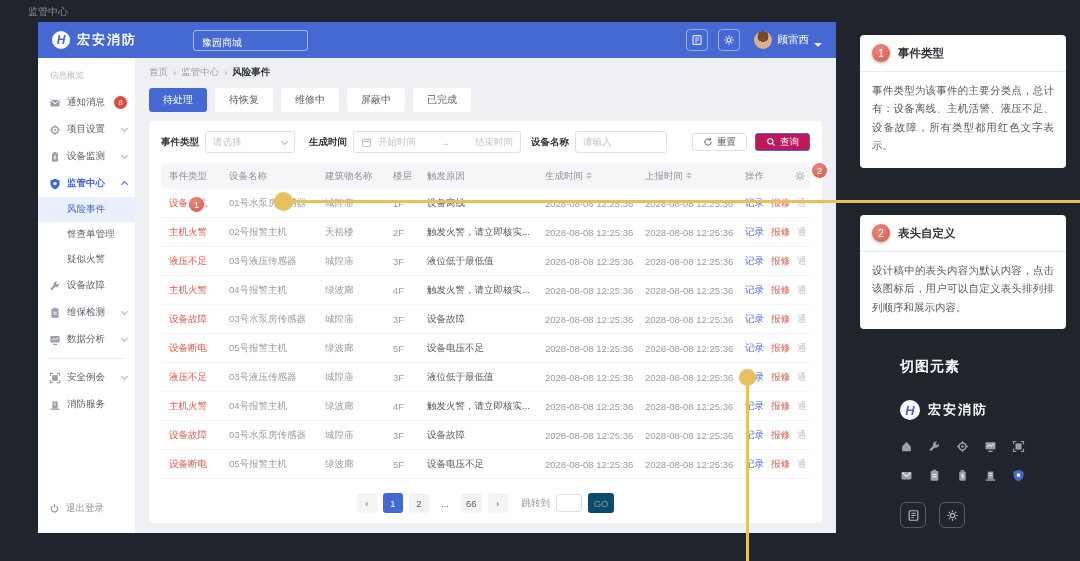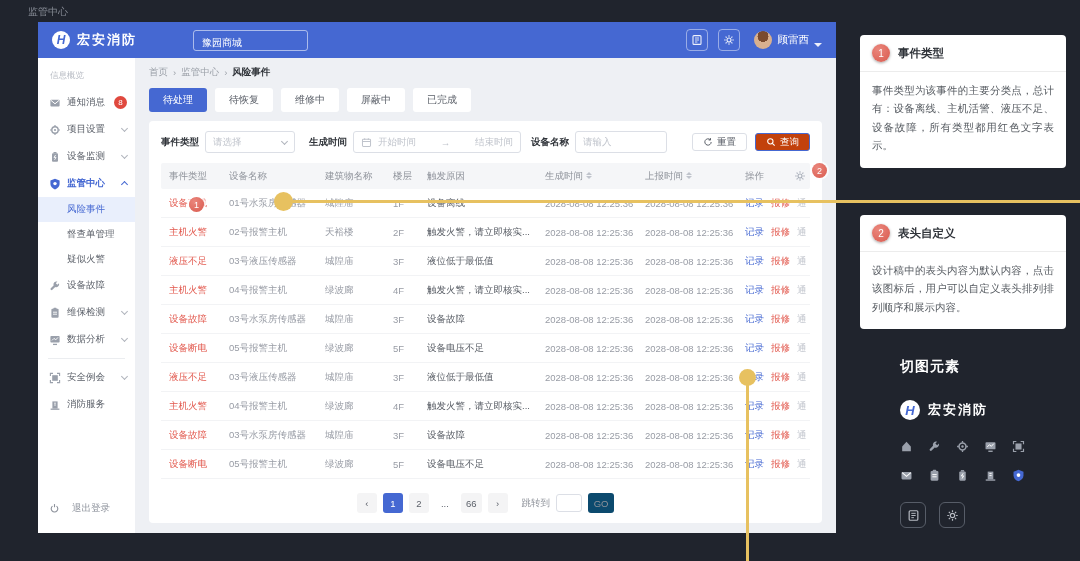--- a/index.html
+++ b/index.html
@@ -33,21 +33,21 @@
   .s-item.active { color:#4568d2; font-weight:bold; }
   .s-item .ic { width:12px; height:12px; color:#9aa0ab; flex:0 0 12px; }
   .s-item.active .ic { color:#4568d2; }
   .badge-red { min-width:13px; height:13px; border-radius:7px; background:#e0493e; color:#fff; font-size:8px; display:flex; align-items:center; justify-content:center; padding:0 3px; }
   .chev { width:5px; height:5px; border-right:1px solid #b0b4bc; border-bottom:1px solid #b0b4bc; }
   .chev.down { transform:rotate(45deg); margin-top:-2px; }
   .chev.up { transform:rotate(-135deg); margin-top:2px; border-color:#4568d2; }
   .sub-item { padding:6px 6px 6px 29px; font-size:9.5px; color:#5a5f68; cursor:pointer; }
   .sub-item.active { background:#e9effc; color:#4568d2; }
   .s-divider { height:1px; background:#ebedf0; margin:5px 10px; }
-  .logout { margin-top:auto; margin-bottom:10px; display:flex; align-items:center; gap:12px; padding:8px 11px; color:#8a8f99; font-size:9.5px; cursor:pointer; }
+  .logout { margin-top:auto; margin-bottom:10px; display:flex; align-items:center; gap:6px; padding:8px 11px; color:#8a8f99; font-size:9.5px; cursor:pointer; }
   .logout .ic { width:11px; height:11px; }
 
   
   .content { flex:1; background:#eef0f4; padding:8px 14px 10px; display:flex; flex-direction:column; min-width:0; }
   .breadcrumb { font-size:9.5px; color:#9ba0a8; display:flex; gap:5px; align-items:center; }
   .breadcrumb .last { color:#2f3339; font-weight:bold; }
   .tabs { display:flex; gap:8px; margin:9px 0; }
   .tab { background:#fff; border-radius:3px; padding:5px 14px; font-size:10px; color:#5a5f68; cursor:pointer; }
   .tab.active { background:#4568d2; color:#fff; }
 
@@ -55,21 +55,21 @@
   .filters { display:flex; align-items:center; font-size:9.5px; margin-bottom:10px; }
   .f-label { font-weight:bold; color:#2f3339; margin-right:6px; white-space:nowrap; }
   .f-ctrl { height:22px; border:1px solid #dcdfe6; border-radius:3px; display:flex; align-items:center; padding:0 7px; color:#c0c4cc; background:#fff; }
   .f-select { width:90px; justify-content:space-between; }
   .f-date { width:168px; gap:6px; margin-right:10px; }
   .f-date .ic { width:11px; height:11px; color:#c0c4cc; }
   .f-input { width:92px; } .gap14 { width:14px; }
   .btn { height:18px; border-radius:3px; display:flex; align-items:center; gap:4px; padding:0 10px; font-size:9.5px; cursor:pointer; }
   .btn .ic { width:10px; height:10px; }
   .btn-reset { border:1px solid #dcdfe6; color:#5a5f68; background:#fff; margin-right:8px; }
-  .btn-primary { background:#c2410c; color:#fff; border:1px solid #4568d2; }
+  .btn-primary { background:#be185d; color:#fff; border:1px solid #4568d2; }
 
   .grid-row { display:grid; grid-template-columns:60px 96px 68px 34px 118px 100px 100px 1fr; align-items:center; }
   .thead { background:#f5f6f8; height:26px; font-size:9.5px; color:#8f939b; border-radius:2px; padding:0 4px; }
   .thead .cell, .trow .cell { padding-left:4px; overflow:hidden; white-space:nowrap; }
   .sorter { display:inline-flex; flex-direction:column; gap:1px; margin-left:3px; vertical-align:middle; }
   .sorter i { width:0; height:0; border-left:3px solid transparent; border-right:3px solid transparent; display:block; }
   .sorter .up { border-bottom:3px solid #c0c4cc; }
   .sorter .dn { border-top:3px solid #c0c4cc; }
   .ops-head { display:flex; align-items:center;gap:14px; }
   .ops-head .sp { flex:1; }

